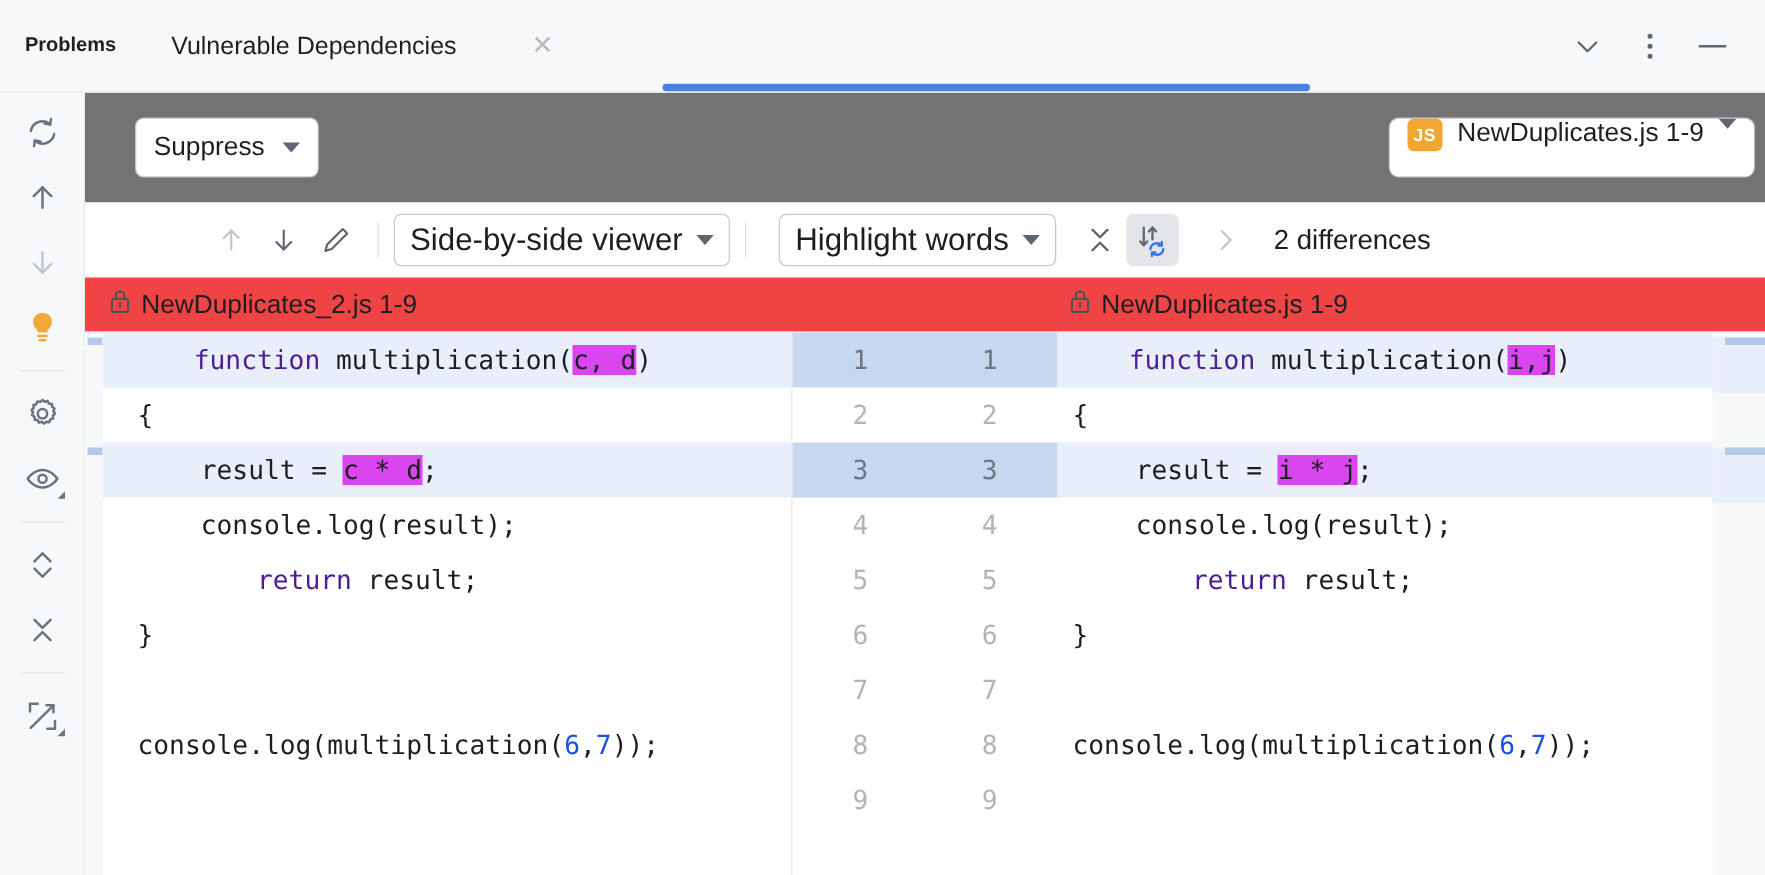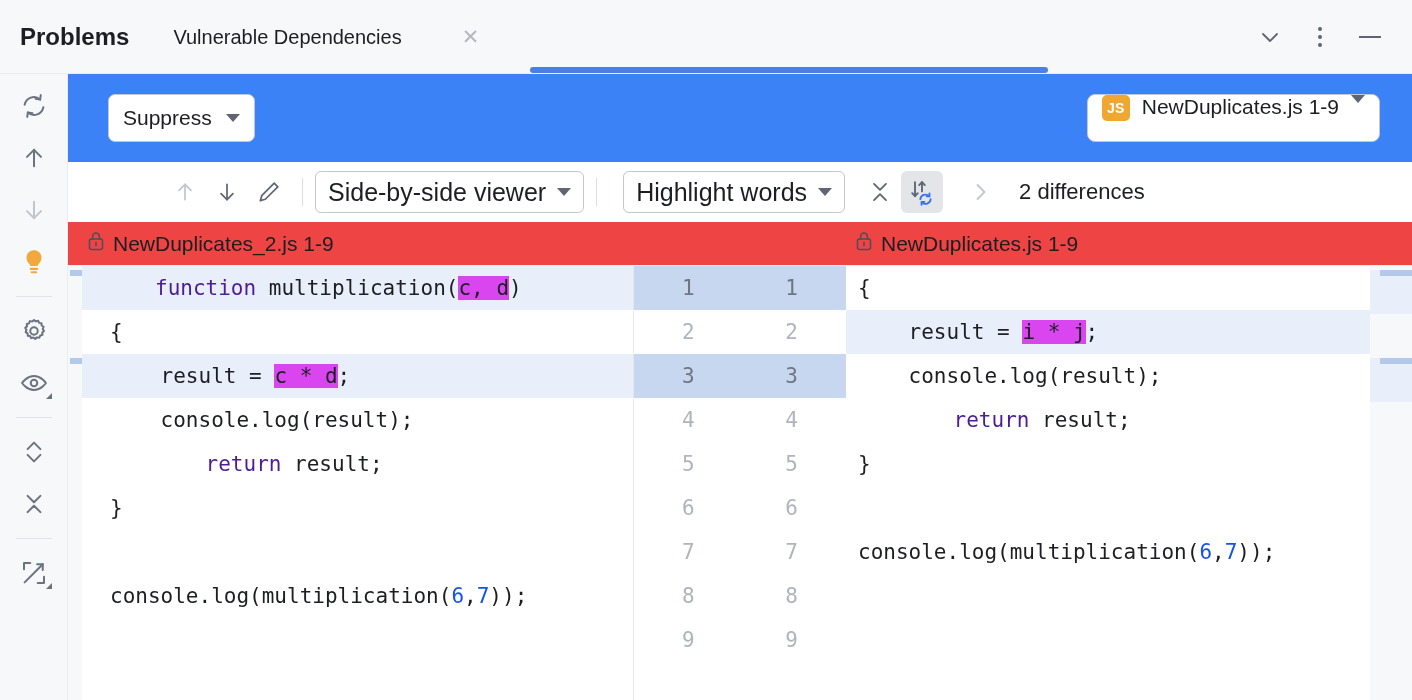--- a/index.html
+++ b/index.html
@@ -15,21 +15,21 @@
   .tabbar {
     position: relative;
     height: 74px;
     background: #f7f8fa;
     display: flex;
     align-items: center;
     padding: 0 22px 0 20px;
     border-bottom: 1px solid #ebecf0;
   }
   .tab-title {
-    font-size: 24px;
+    font-size: 16px;
     font-weight: bold;
     color: #1c1e21;
     margin-right: 44px;
     white-space: nowrap;
     line-height: 74px;
   }
   .tab {
     font-size: 20px;
     color: #1c1e21;
     white-space: nowrap;
@@ -110,24 +110,24 @@
     flex: 1;
     background: #ffffff;
     display: flex;
     flex-direction: column;
     min-width: 0;
   }
 
   
   .suppress-bar {
     height: 88px;
-    background: #3b82f6;
-    display: flex;
-    align-items: center;
-    padding: 0 32px 0 40px;
+    background: #737373;
+    display: flex;
+    align-items: center;
+    padding: 0 8px 0 40px;
     flex: 0 0 88px;
   }
   .combo {
     display: inline-flex;
     align-items: center;
     gap: 14px;
     background: #ffffff;
     border: 1px solid #c4c7ce;
     border-radius: 7px;
     padding: 0 14px;
@@ -536,20 +536,21 @@
             <span>8</span>
             <span>8</span>
           </div>
           <div class="grow">
             <span>9</span>
             <span>9</span>
           </div>
         </div>
 
       <div class="pane pane-right">
+          <div class="row hl"><span class="kw">function</span><span> multiplication(</span><span class="wd">i,j</span><span>)</span></div>
           <div class="row"><span>{</span></div>
           <div class="row hl"><span>    result = </span><span class="wd">i * j</span><span>;</span></div>
           <div class="row"><span>    console.log(result);</span></div>
           <div class="row"><span>    </span><span class="kw">return</span><span> result;</span></div>
           <div class="row"><span>}</span></div>
           <div class="row"><span></span></div>
           <div class="row"><span>console.log(multiplication(</span><span class="num">6</span><span>,</span><span class="num">7</span><span>));</span></div>
           <div class="row"><span></span></div>
         </div>
 

